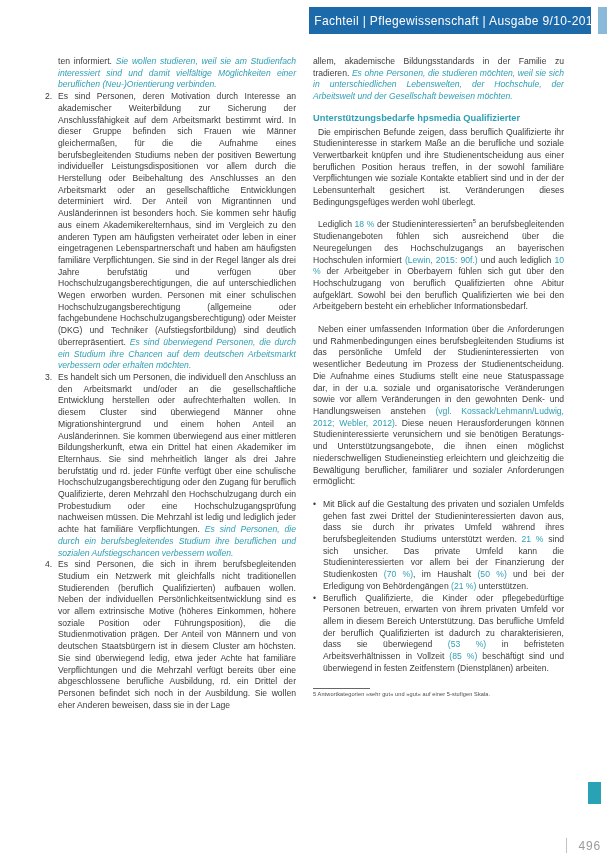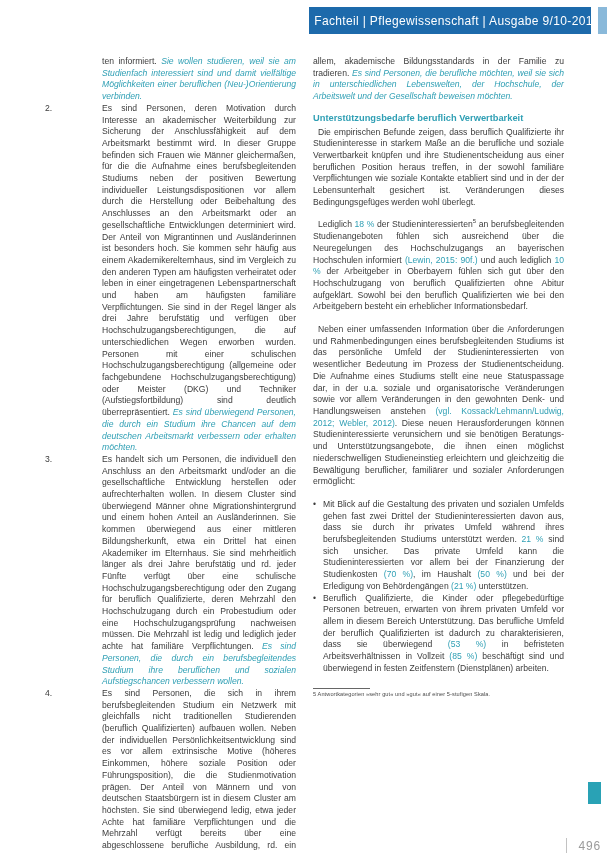--- a/index.html
+++ b/index.html
@@ -17,21 +17,21 @@
   .header-tab { position:absolute; left:598px; top:7px; width:9px; height:27px; background:#8ab9da; }
 
   
   .columns { position:absolute; left:45px; top:56px; width:519px; display:flex; gap:17px; }
   .col {
     width:251px; font-size:8.6px; line-height:11.7px; text-align:justify;
     hyphens:auto; -webkit-hyphens:auto; word-break:normal;
   }
   .list-item { display:flex; }
   .num { flex:0 0 13px; }
-  .itext { flex:1 1 auto; text-align:justify;margin-left:44px; }
+  .itext { flex:1 1 auto; text-align:justify; }
 
   .seg-i { font-style:italic; color:#2f9fb4; }
   .seg-c { color:#2f9fb4; }
   sup { font-size:6px; line-height:0; }
 
   .heading { color:#2f9fb4; font-weight:bold; font-size:9.3px; margin:10px 0 2px 0; text-align:left; }
   .para { margin:0; }
   .para.indent { text-indent:5px; }
   .mt { margin-top:11px; }
 
@@ -78,23 +78,23 @@
         <span class="num">3.</span>
         <span class="itext"><span>Es handelt sich um Personen, die individuell den Anschluss an den Arbeitsmarkt und/oder an die gesellschaftliche Entwicklung herstellen oder aufrechterhalten wollen. In diesem Cluster sind überwiegend Männer ohne Migrationshintergrund und einem hohen Anteil an Ausländerinnen. Sie kommen überwiegend aus einer mittleren Bildungsherkunft, etwa ein Drittel hat einen Akademiker im Elternhaus. Sie sind mehrheitlich länger als drei Jahre berufstätig und rd. jeder Fünfte verfügt über eine schulische Hochschulzugangsberechtigung oder den Zugang für beruflich Qualifizierte, deren Mehrzahl den Hochschulzugang durch ein Probestudium oder eine Hochschulzugangsprüfung nachweisen müssen. Die Mehrzahl ist ledig und lediglich jeder achte hat familiäre Verpflichtungen. </span><span class="seg-i">Es sind Personen, die durch ein berufsbegleitendes Studium ihre beruflichen und sozialen Aufstiegschancen verbessern wollen.</span></span>
       </div>
       <div class="list-item">
         <span class="num">4.</span>
         <span class="itext"><span>Es sind Personen, die sich in ihrem berufsbegleitenden Studium ein Netzwerk mit gleichfalls nicht traditionellen Studierenden (beruflich Qualifizierten) aufbauen wollen. Neben der individuellen Persönlichkeitsentwicklung sind es vor allem extrinsische Motive (höheres Einkommen, höhere soziale Position oder Führungsposition), die die Studienmotivation prägen. Der Anteil von Männern und von deutschen Staatsbürgern ist in diesem Cluster am höchsten. Sie sind überwiegend ledig, etwa jeder Achte hat familiäre Verpflichtungen und die Mehrzahl verfügt bereits über eine abgeschlossene berufliche Ausbildung, rd. ein Drittel der Personen befindet sich noch in der Ausbildung. Sie wollen eher Anderen beweisen, dass sie in der Lage</span></span>
       </div>
     </div>
 
     <div class="col">
-      <div class="para"><span>allem, akademische Bildungsstandards in der Familie zu tradieren. </span><span class="seg-i">Es sind Personen, die berufliche möchten, weil sie sich in unterschiedlichen Lebenswelten, der Hochschule, der Arbeitswelt und der Gesellschaft beweisen möchten.</span></div>
+      <div class="para"><span>allem, akademische Bildungsstandards in der Familie zu tradieren. </span><span class="seg-i">Es ohne Personen, die studieren möchten, weil sie sich in unterschiedlichen Lebenswelten, der Hochschule, der Arbeitswelt und der Gesellschaft beweisen möchten.</span></div>
 
-      <div class="heading">Unterstützungsbedarfe beruflich Verwertbarkeit</div>
+      <div class="heading">Unterstützungsbedarfe hpsmedia Qualifizierter</div>
 
       <div class="para indent"><span>Die empirischen Befunde zeigen, dass beruflich Qualifizierte ihr Studieninteresse in starkem Maße an die berufliche und soziale Verwertbarkeit knüpfen und ihre Studienentscheidung aus einer beruflichen Position heraus treffen, in der sowohl familiäre Verpflichtungen wie soziale Kontakte etabliert sind und in der der Lebensunterhalt gesichert ist. Veränderungen dieses Bedingungsgefüges werden wohl überlegt.</span></div>
       <div class="para indent mt"><span>Lediglich </span><span class="seg-c">18 %</span><span> der Studieninteressierten</span><sup>5</sup><span> an berufsbegleitenden Studienangeboten fühlen sich ausreichend über die Neuregelungen des Hochschulzugangs an bayerischen Hochschulen informiert </span><span class="seg-c">(Lewin, 2015: 90f.)</span><span> und auch lediglich </span><span class="seg-c">10 %</span><span> der Arbeitgeber in Oberbayern fühlen sich gut über den Hochschulzugang von beruflich Qualifizierten ohne Abitur aufgeklärt. Sowohl bei den beruflich Qualifizierten wie bei den Arbeitgebern besteht ein erheblicher Informationsbedarf.</span></div>
       <div class="para indent mt"><span>Neben einer umfassenden Information über die Anforderungen und Rahmenbedingungen eines berufsbegleitenden Studiums ist das persönliche Umfeld der Studieninteressierten von wesentlicher Bedeutung im Prozess der Studienentscheidung. Die Aufnahme eines Studiums stellt eine neue Statuspassage dar, in der u.a. soziale und organisatorische Veränderungen sowie vor allem Veränderungen in den gewohnten Denk- und Handlungsweisen anstehen </span><span class="seg-c">(vgl. Kossack/Lehmann/Ludwig, 2012; Webler, 2012)</span><span>. Diese neuen Herausforderungen können Studieninteressierte verunsichern und sie benötigen Beratungs- und Unterstützungsangebote, die ihnen einen möglichst niederschwelligen Studieneinstieg erleichtern und gleichzeitig die Bewältigung beruflicher, familiärer und sozialer Anforderungen ermöglicht:</span></div>
 
       <div class="bullets">
         <div class="bullet">
           <span class="bmark">•</span>
           <span class="btext"><span>Mit Blick auf die Gestaltung des privaten und sozialen Umfelds gehen fast zwei Drittel der Studieninteressierten davon aus, dass sie durch ihr privates Umfeld während ihres berufsbegleitenden Studiums unterstützt werden. </span><span class="seg-c">21 %</span><span> sind sich unsicher. Das private Umfeld kann die Studieninteressierten vor allem bei der Finanzierung der Studienkosten </span><span class="seg-c">(70 %)</span><span>, im Haushalt </span><span class="seg-c">(50 %)</span><span> und bei der Erledigung von Behördengängen </span><span class="seg-c">(21 %)</span><span> unterstützen.</span></span>
         </div>

